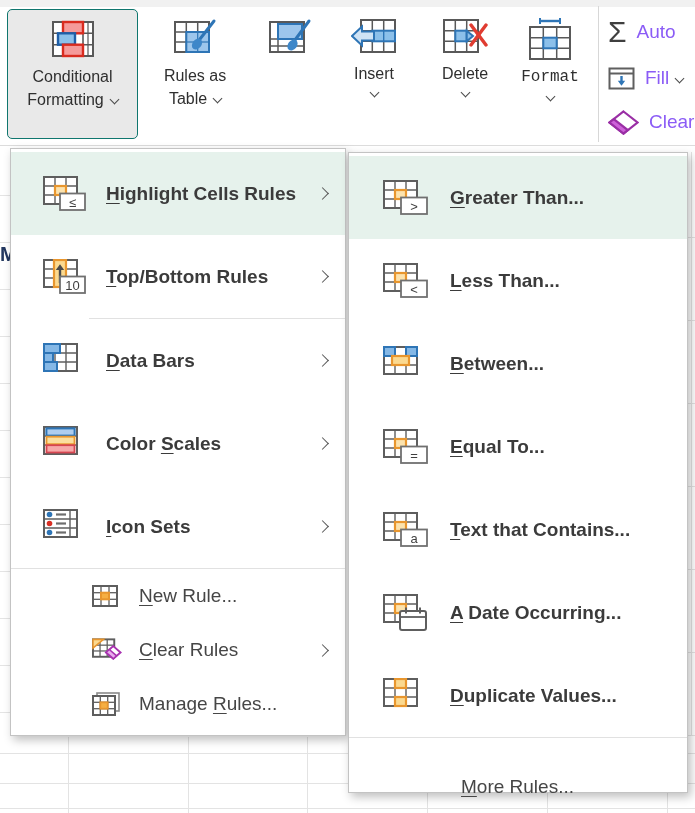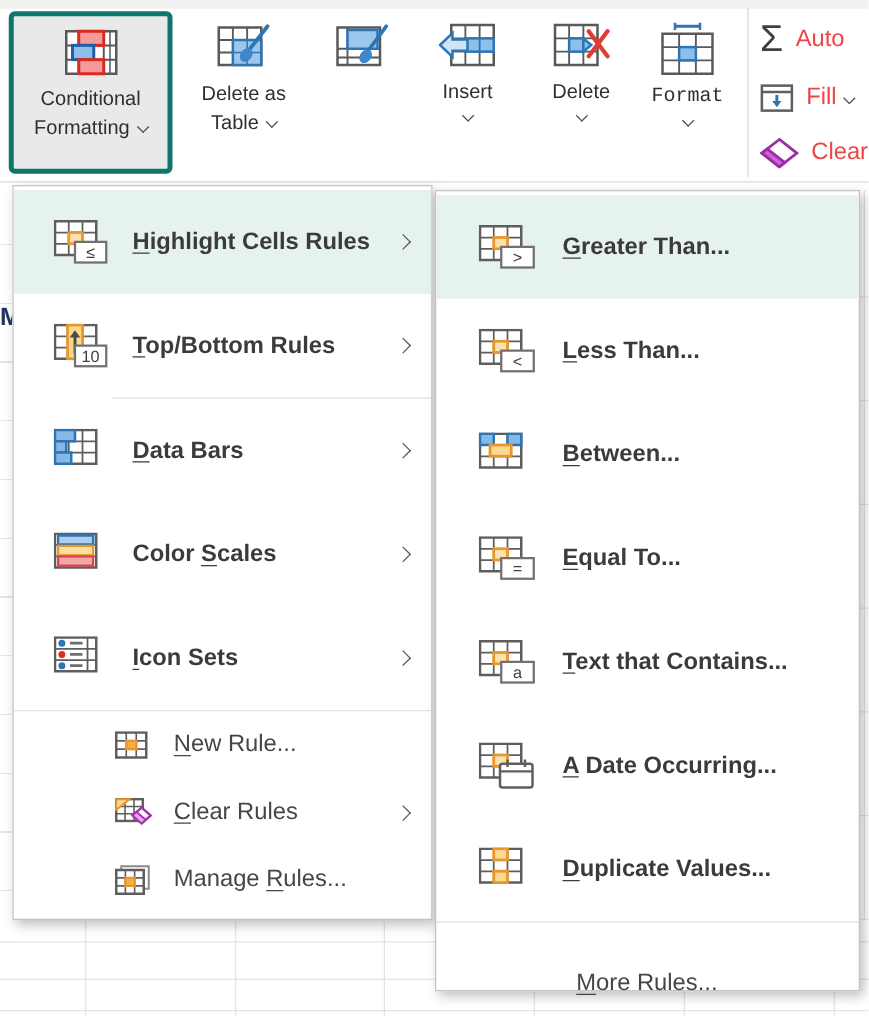--- a/index.html
+++ b/index.html
@@ -13,30 +13,30 @@
     background:repeating-linear-gradient(to bottom, transparent 0 46px, #e4e4e4 46px 47px); }
   #bg-fragment { position:absolute; left:0; top:243px; width:10px; height:24px; overflow:hidden;
     font-size:20px; font-weight:bold; color:#22375f; z-index:2; }
 
   
   #ribbon { position:absolute; left:0; top:0; width:695px; height:147px; background:#fff; z-index:3; }
   #ribbon-topstrip { position:absolute; left:0; top:0; width:695px; height:7px; background:#f1f1f1; }
   #ribbon-bottom { position:absolute; left:0; top:145px; width:695px; height:1px; background:#dcdcdc; }
   .rbtn { position:absolute; top:9px; height:130px; display:flex; flex-direction:column;
           align-items:center; justify-content:flex-start; padding-top:9px; }
-  .rbtn.pressed { background:#e9e9e9; border:4px solid #0f766e; border-radius:5px; }
+  .rbtn.pressed { background:#e9e9e9; border:1px solid #0f766e; border-radius:5px; }
   .rlbl { margin-top:6px; font-size:16px; color:#2f2f2f; text-align:center; line-height:1.45; }
   .caret { display:inline-block; width:7px; height:7px;
            border-right:1.8px solid #4a4a4a; border-bottom:1.8px solid #4a4a4a;
            transform:rotate(45deg); margin-left:7px; vertical-align:2px; }
   .caret-below { width:7px; height:7px; border-right:1.8px solid #4a4a4a;
            border-bottom:1.8px solid #4a4a4a; transform:rotate(45deg); margin-top:4px; }
   #vsep { position:absolute; left:598px; top:6px; width:1px; height:136px; background:#d7d7d7; }
   .rrow { position:absolute; left:608px; height:36px; display:flex; align-items:center; }
-  .rrow .rtext { font-size:19px; color:#ef4444; margin-left:10px; white-space:nowrap; }
+  .rrow .rtext { font-size:19px; color:#8b5cf6; margin-left:10px; white-space:nowrap; }
   .sigma { font-size:30px; color:#3f3f3f; font-weight:400; }
 
   
   .menu-panel { position:absolute; background:#fff; border:1px solid #c3c3c3;
     box-shadow:3px 4px 9px rgba(0,0,0,0.25); z-index:10; padding:3px 0; }
   #cf-menu { left:10px; top:148px; width:336px; height:588px; }
   #hcr-submenu { left:348px; top:152px; width:340px; height:641px; z-index:11; }
 
   .mrow { display:flex; align-items:center; height:83px; cursor:default; }
   .mrow.selected { background:#e6f2ec; }
@@ -114,21 +114,21 @@
         <line x1="24.7" y1="4" x2="24.7" y2="34" stroke="#595959" stroke-width="1.5"></line>
         <line x1="2" y1="14" x2="36" y2="14" stroke="#595959" stroke-width="1.5"></line>
         <line x1="2" y1="24" x2="36" y2="24" stroke="#595959" stroke-width="1.5"></line>
         <rect x="13.3" y="14" width="22.7" height="20" fill="#9dc6ec" stroke="#2e75b6" stroke-width="2"></rect>
         <line x1="24.7" y1="14" x2="24.7" y2="34" stroke="#2e75b6" stroke-width="1.2"></line>
         <line x1="13.3" y1="24" x2="36" y2="24" stroke="#2e75b6" stroke-width="1.2"></line>
         <line x1="41" y1="3" x2="27" y2="21" stroke="#2e75b6" stroke-width="3" stroke-linecap="round"></line>
         <ellipse cx="24" cy="26" rx="4.5" ry="6" transform="rotate(38 24 26)" fill="#3e87c9"></ellipse>
       </svg>
       <div class="rlbl">
-        <div><span>Delete as</span></div>
+        <div><span>Rules as</span></div>
         <div><span>Table</span><span class="caret"></span></div>
       </div>
     </div>
 
     <div class="rbtn" style="left:250px; width:80px;">
       <svg width="44" height="40" viewBox="0 0 44 40">
         <rect x="2" y="4" width="34" height="30" fill="#fff" stroke="#595959" stroke-width="2"></rect>
         <line x1="2" y1="21" x2="36" y2="21" stroke="#595959" stroke-width="1.5"></line>
         <line x1="2" y1="28" x2="36" y2="28" stroke="#595959" stroke-width="1.5"></line>
         <line x1="10" y1="4" x2="10" y2="34" stroke="#595959" stroke-width="1.5"></line>

